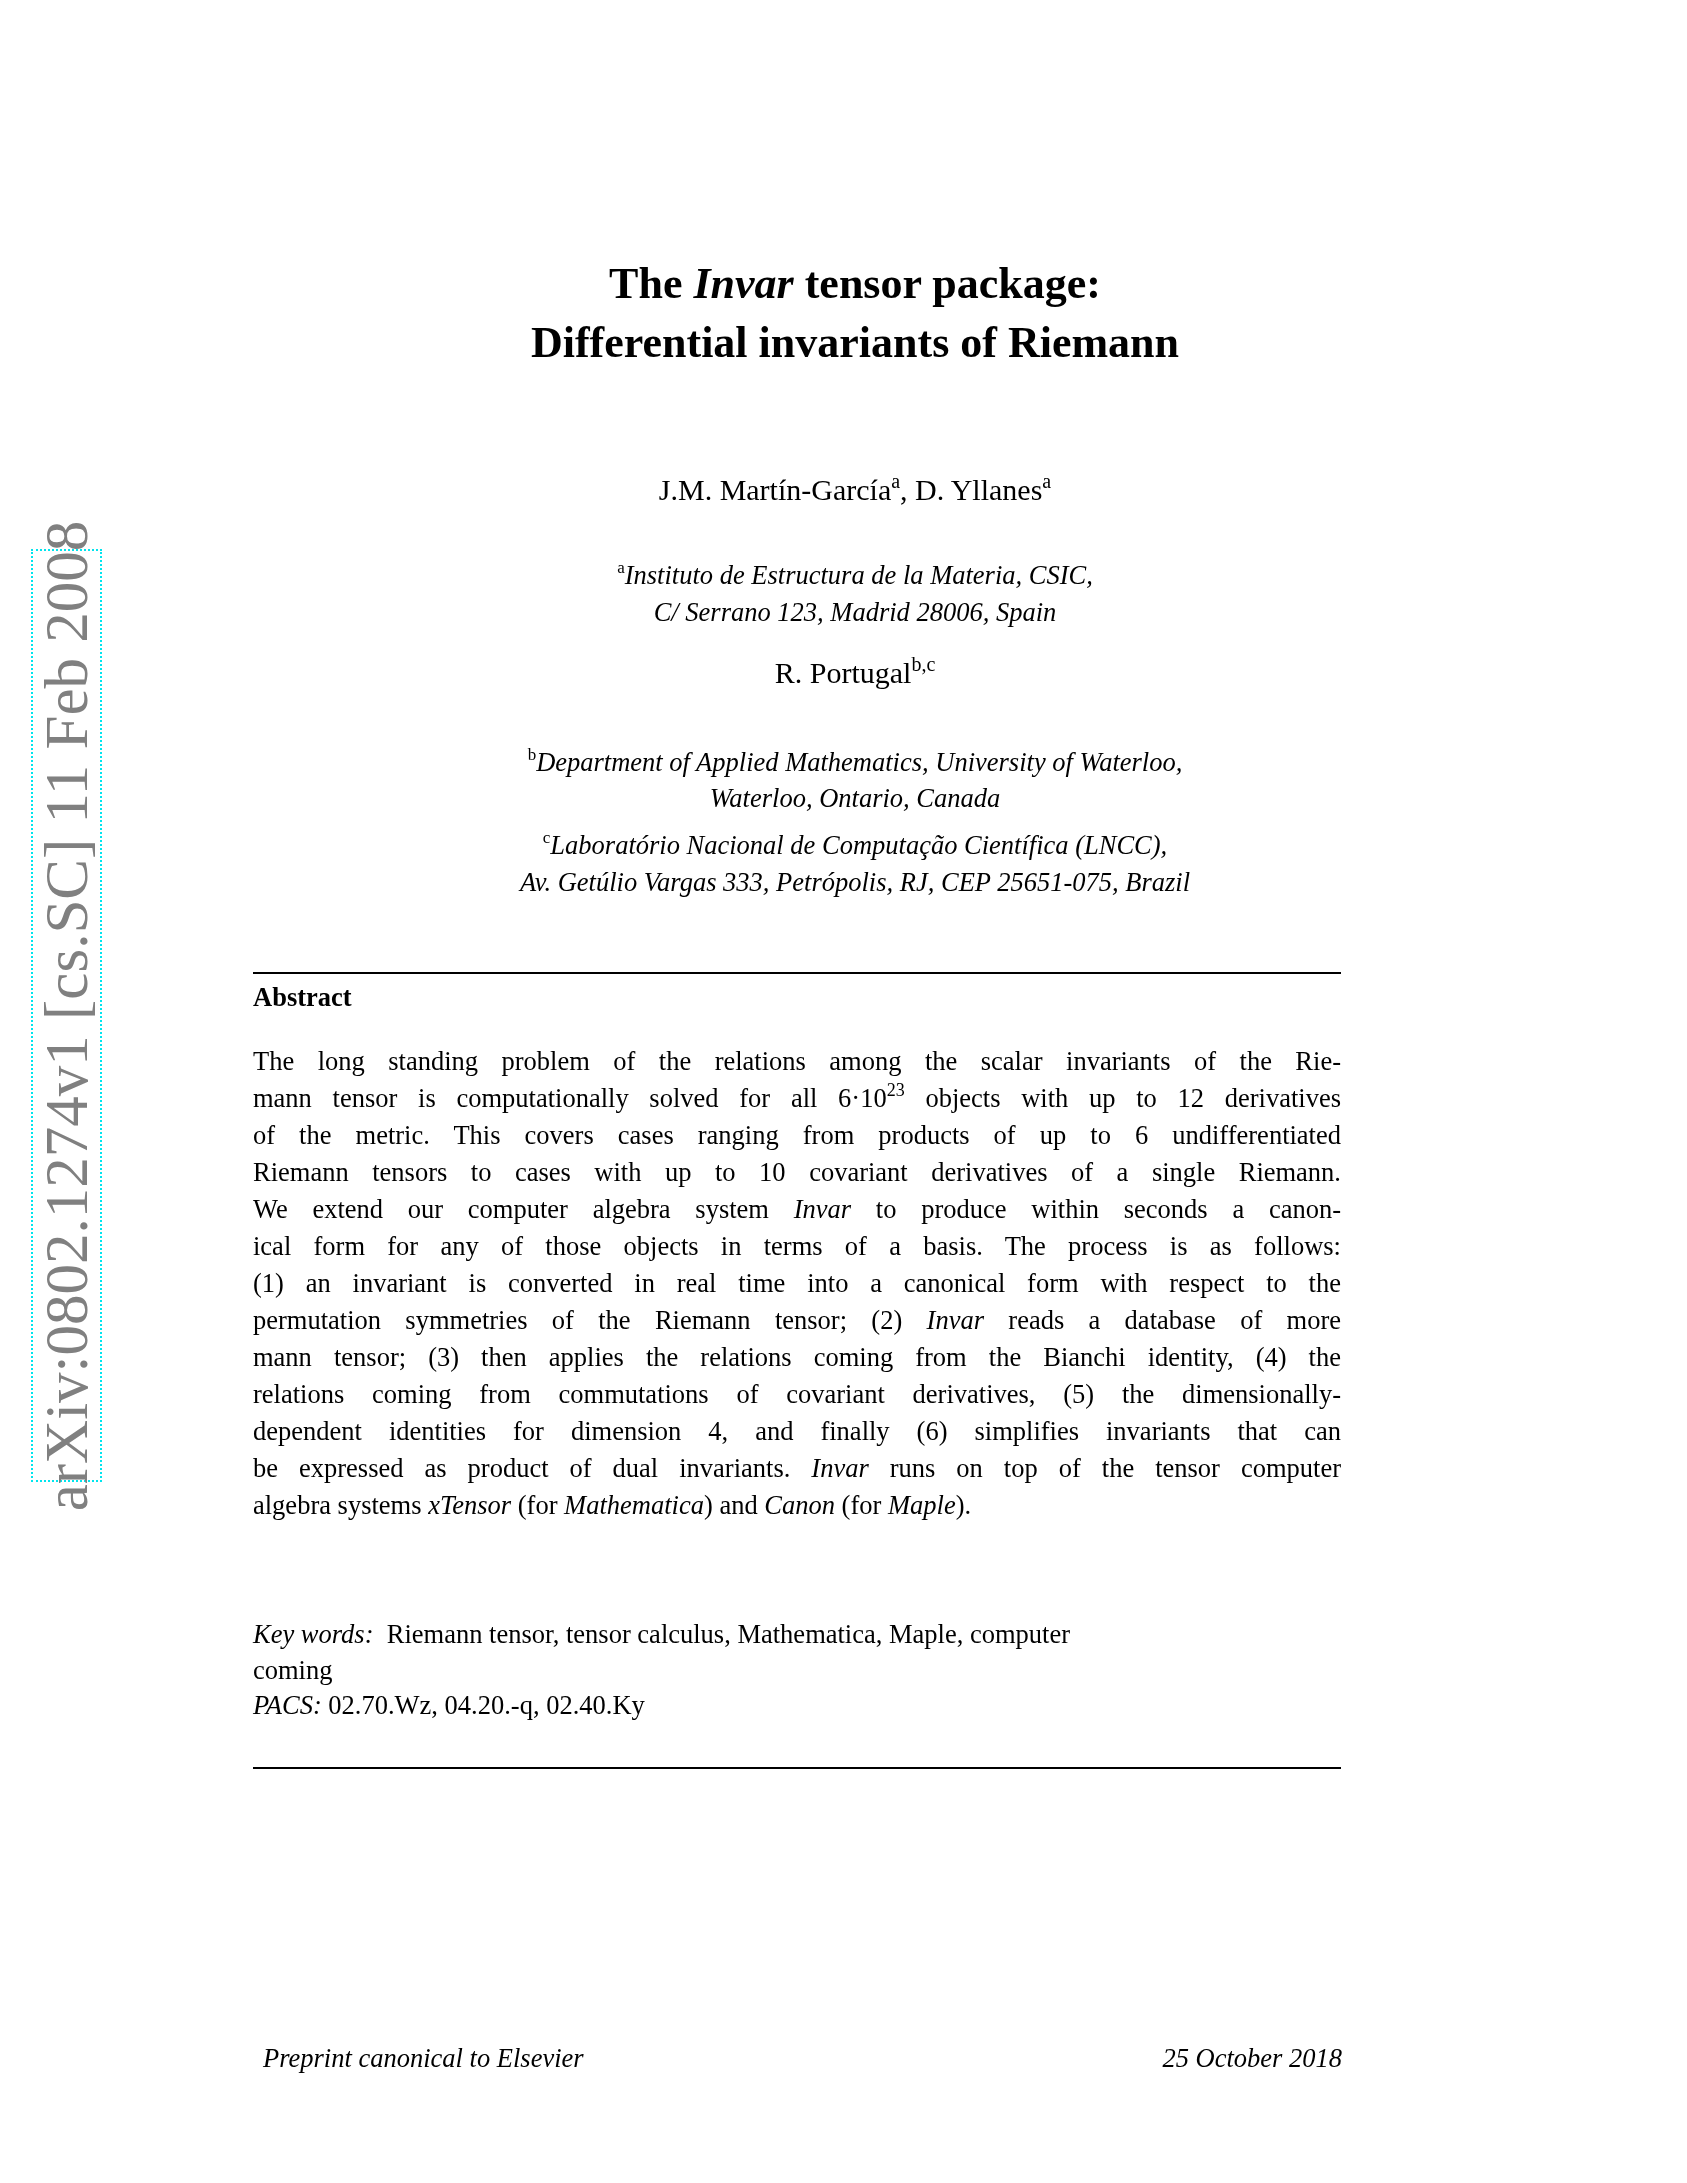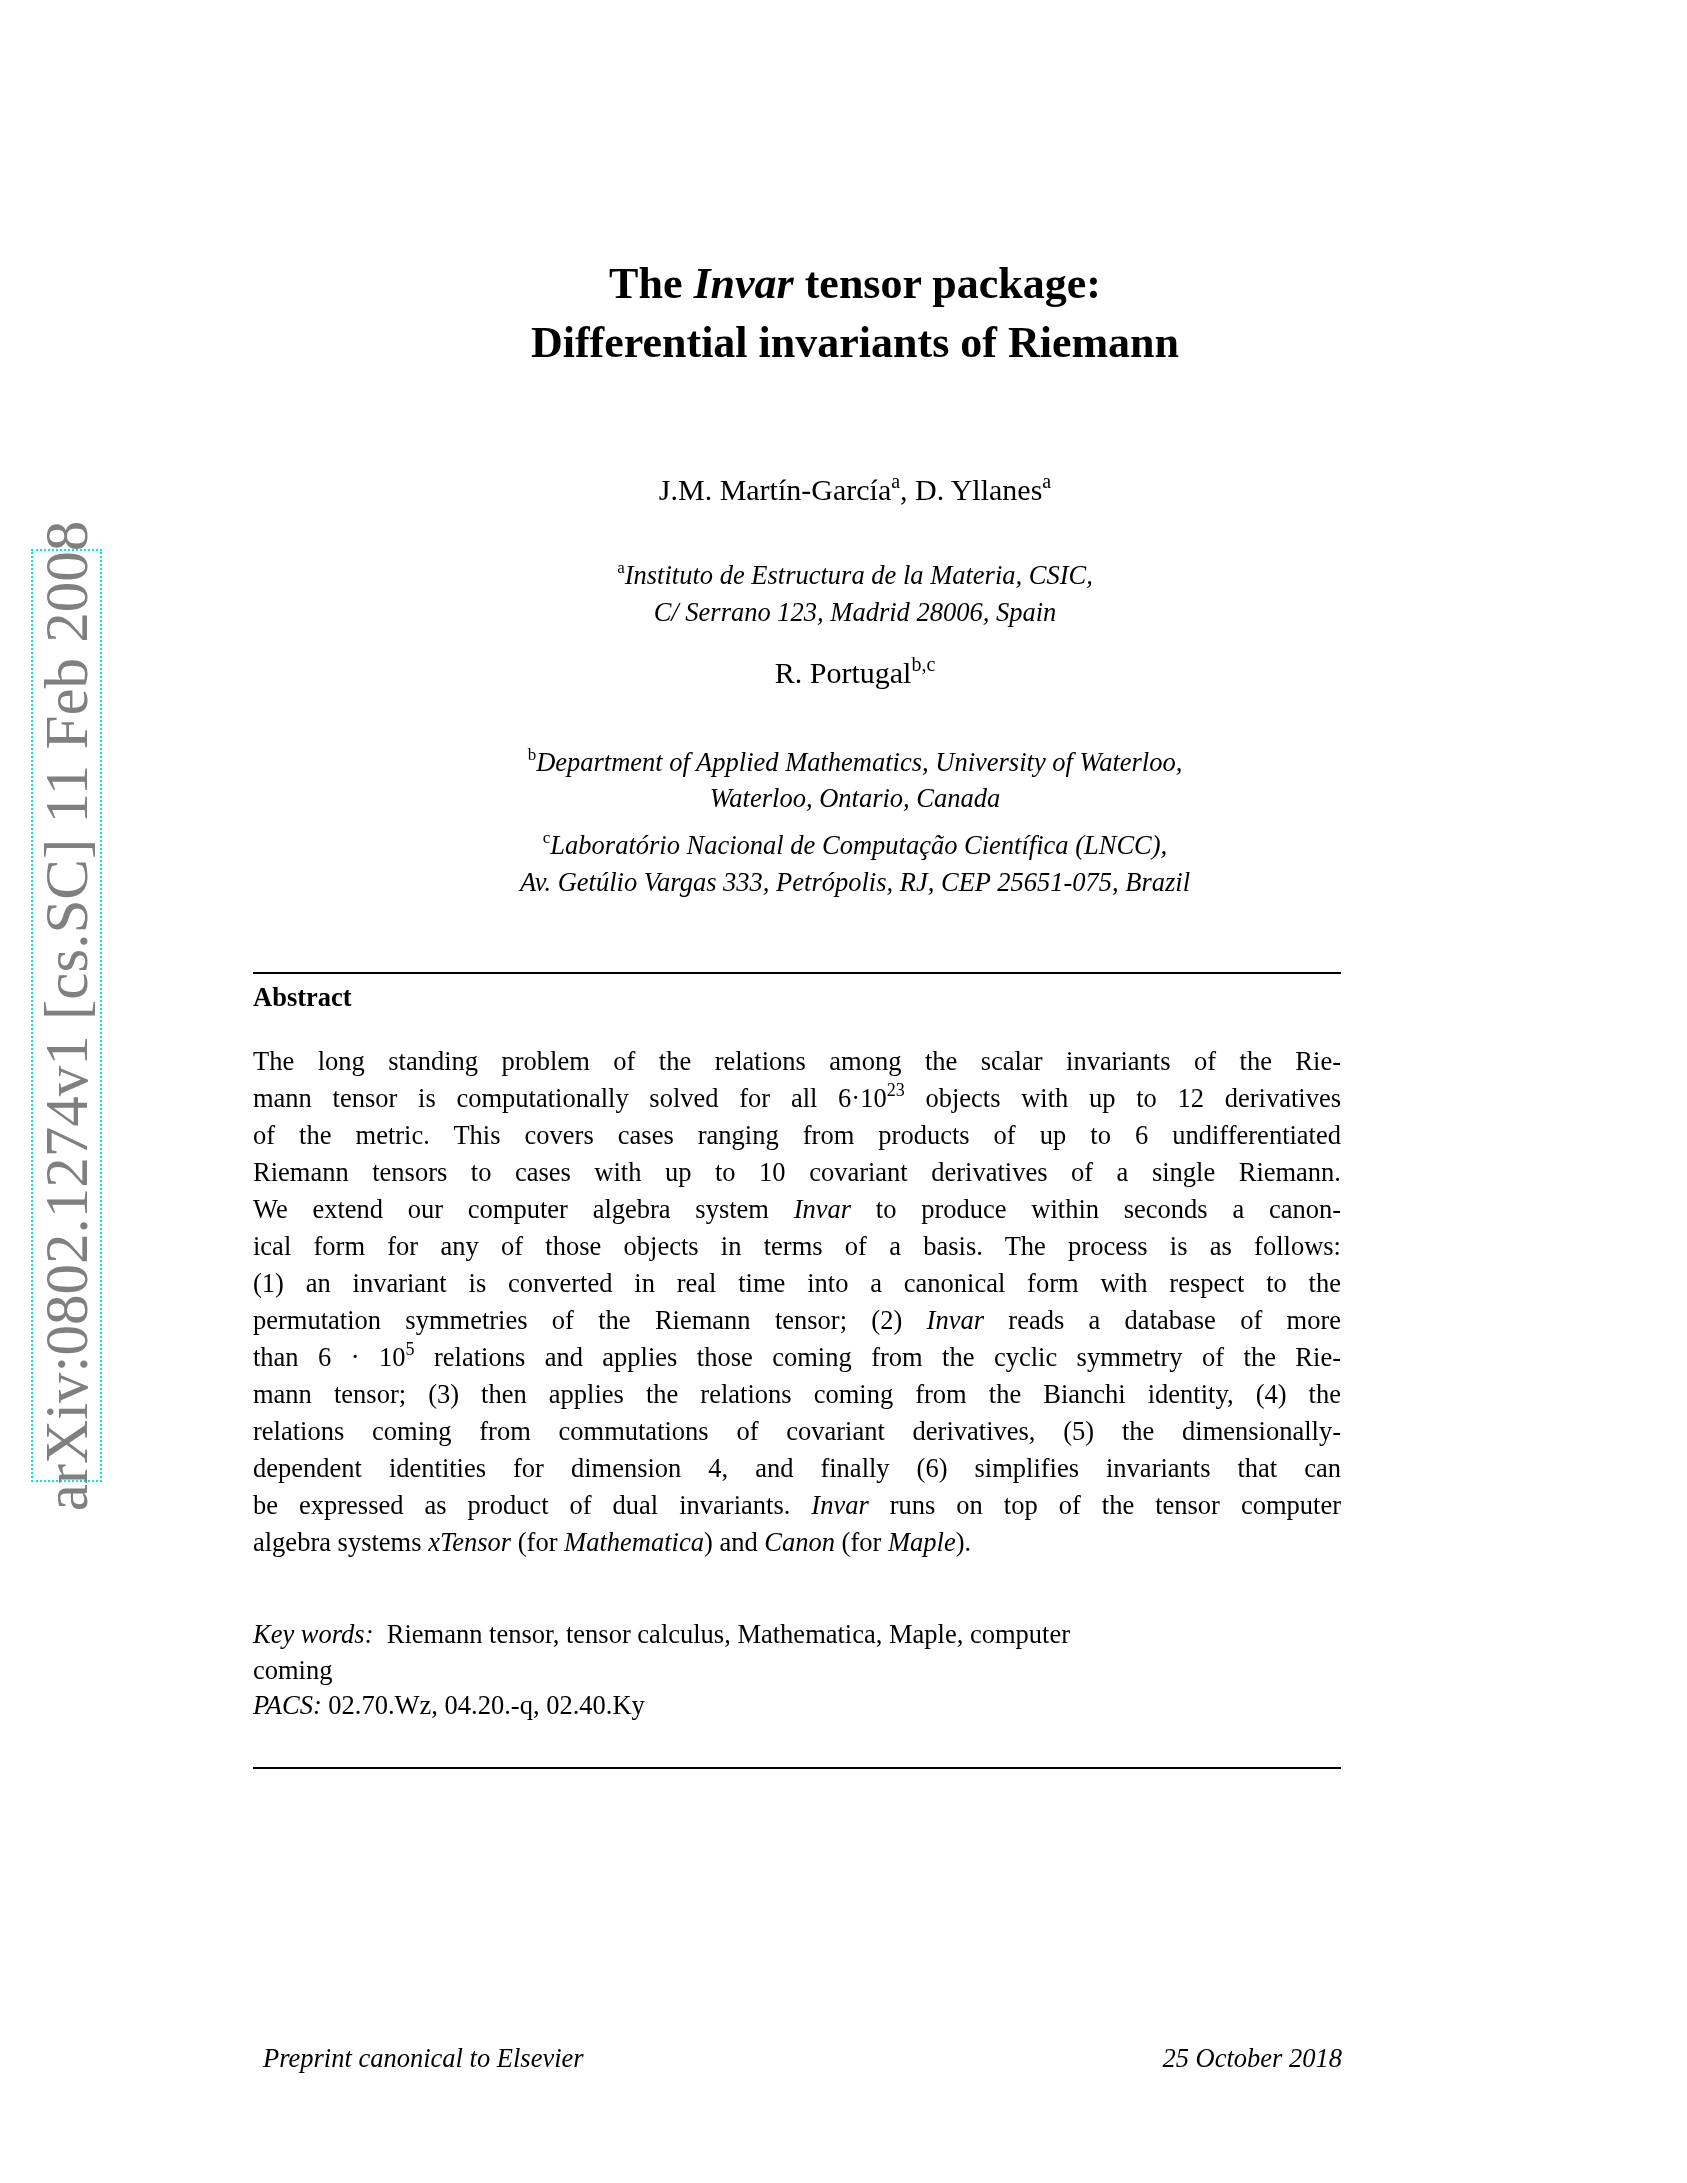--- a/index.html
+++ b/index.html
@@ -61,21 +61,20 @@
 
 <div class="abs textcol abstract-body" style="top:1043px;">
   <span class="line">The long standing problem of the relations among the scalar invariants of the Rie-</span>
   <span class="line"><span>mann tensor is computationally solved for all 6·10</span><sup>23</sup><span> objects with up to 12 derivatives</span></span>
   <span class="line">of the metric. This covers cases ranging from products of up to 6 undifferentiated</span>
   <span class="line">Riemann tensors to cases with up to 10 covariant derivatives of a single Riemann.</span>
   <span class="line"><span>We extend our computer algebra system </span><i>Invar</i><span> to produce within seconds a canon-</span></span>
   <span class="line">ical form for any of those objects in terms of a basis. The process is as follows:</span>
   <span class="line">(1) an invariant is converted in real time into a canonical form with respect to the</span>
   <span class="line"><span>permutation symmetries of the Riemann tensor; (2) </span><i>Invar</i><span> reads a database of more</span></span>
-  <span class="line"><span>than 6 · 10</span><sup>5</sup><span> relations and applies those coming from the cyclic symmetry of the Rie-</span></span>
   <span class="line">mann tensor; (3) then applies the relations coming from the Bianchi identity, (4) the</span>
   <span class="line">relations coming from commutations of covariant derivatives, (5) the dimensionally-</span>
   <span class="line">dependent identities for dimension 4, and finally (6) simplifies invariants that can</span>
   <span class="line"><span>be expressed as product of dual invariants. </span><i>Invar</i><span> runs on top of the tensor computer</span></span>
   <span class="line last"><span>algebra systems </span><i>xTensor</i><span> (for </span><i>Mathematica</i><span>) and </span><i>Canon</i><span> (for </span><i>Maple</i><span>).</span></span>
 </div>
 
 <div class="abs textcol meta" style="top:1617px;"><i>Key words:</i>&nbsp; <span>Riemann tensor, tensor calculus, Mathematica, Maple, computer</span></div>
 <div class="abs textcol meta" style="top:1653px;">coming</div>
 

